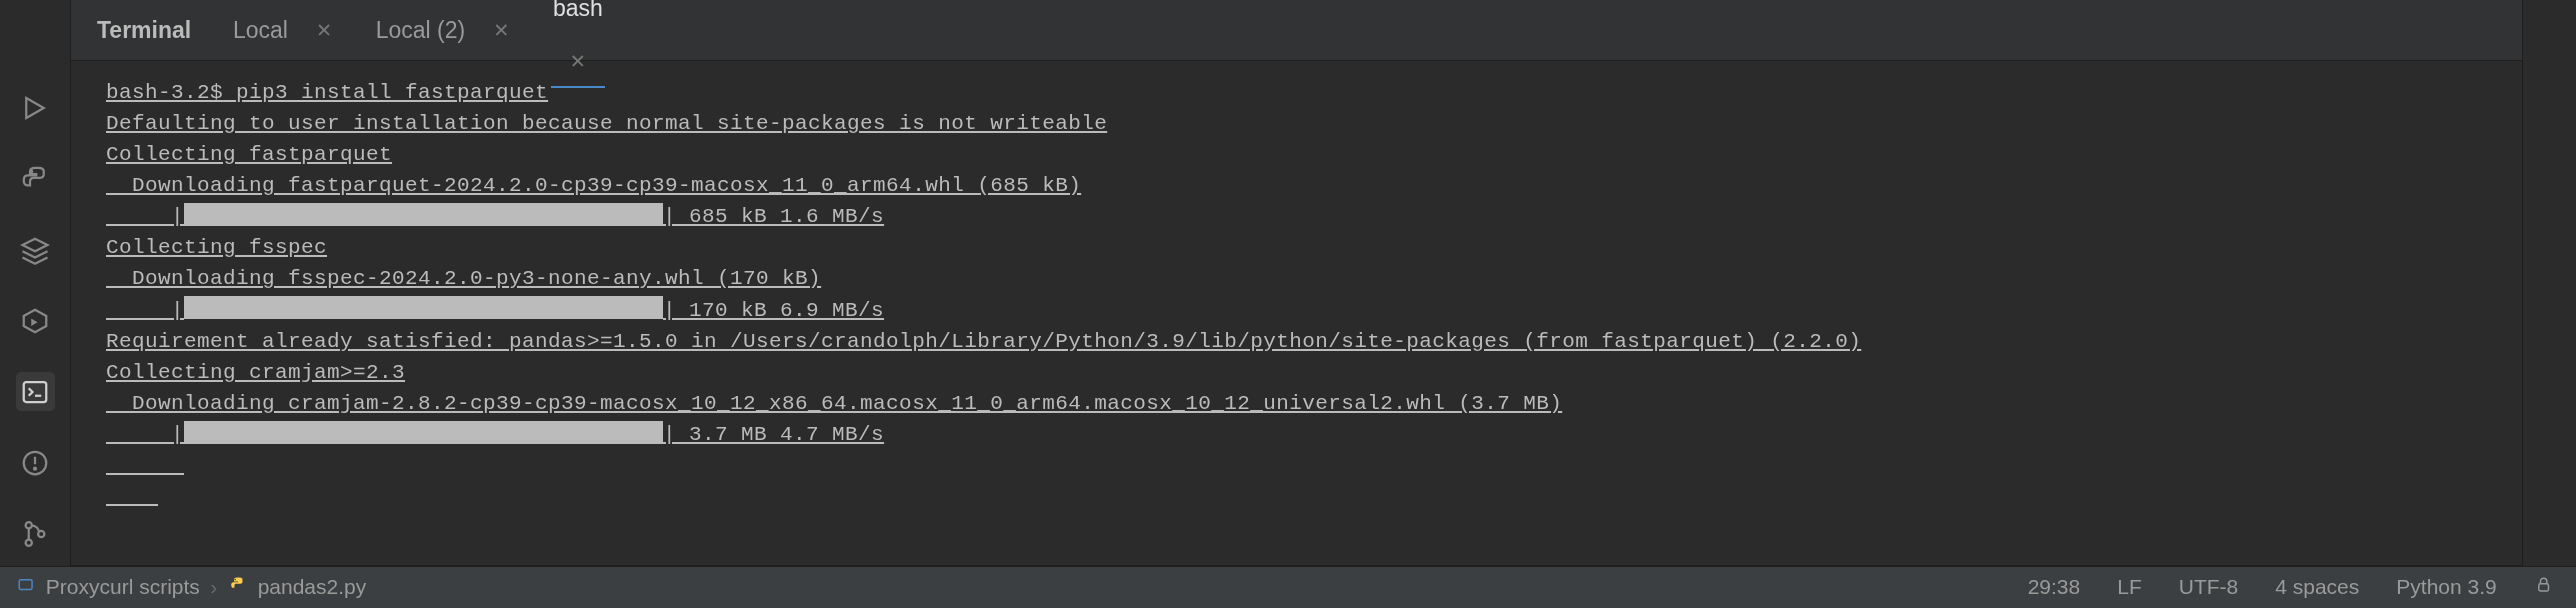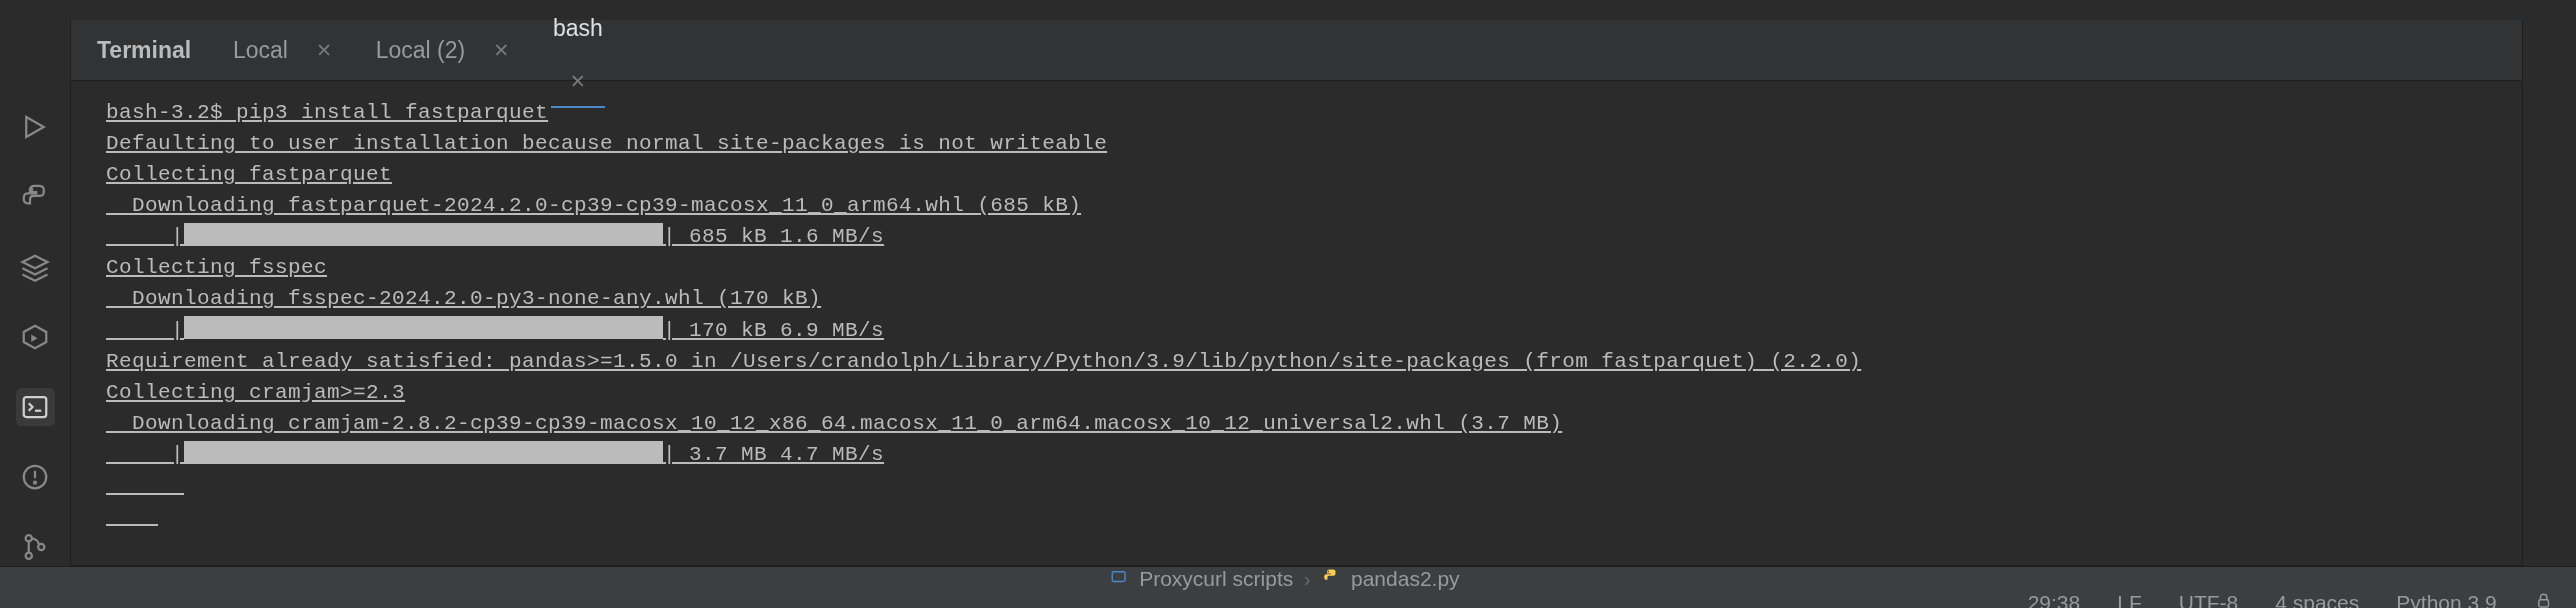--- a/index.html
+++ b/index.html
@@ -11,21 +11,20 @@
     width: 2576px;
     height: 608px;
     overflow: hidden;
     display: flex;
     flex-direction: column;
   }
   .workbench {
     display: flex;
     flex: 1;
     min-height: 0;
-    margin-top: 20px;
   }
   .activity-bar {
     width: 70px;
     background: #2b2b2b;
     display: flex;
     flex-direction: column;
     align-items: center;
     padding-top: 88px;
     gap: 32px;
     flex-shrink: 0;
@@ -114,21 +113,20 @@
   .status-bar {
     height: 42px;
     background: #3c3f41;
     border-top: 0.9px solid #1e1e1e;
     display: flex;
     align-items: center;
     font-family: -apple-system, "Segoe UI", sans-serif;
     font-size: 21px;
     color: #9a9a9a;
     padding: 0 23px 0 16px;
-    flex-direction: column;
   }
   .breadcrumb {
     display: flex;
     align-items: center;
     gap: 10.5px;
   }
   .breadcrumb .folder-ic { color: #4a88c7; }
   .breadcrumb .py-ic { color: #ffcc4d; }
   .chev { color: #6a6a6a; }
   .status-right {

